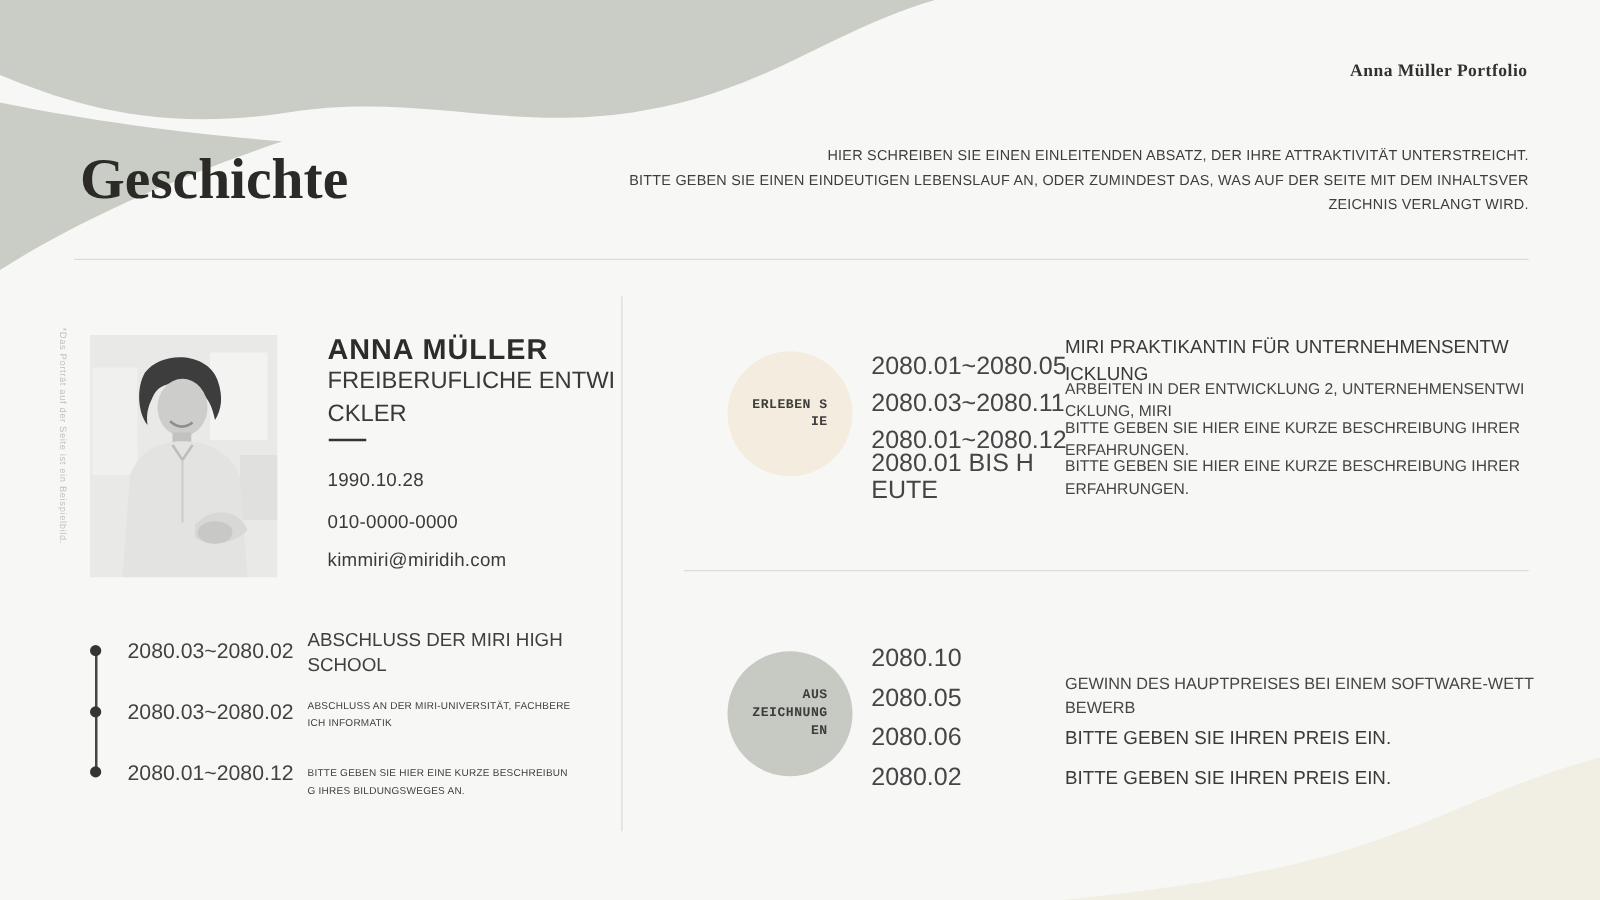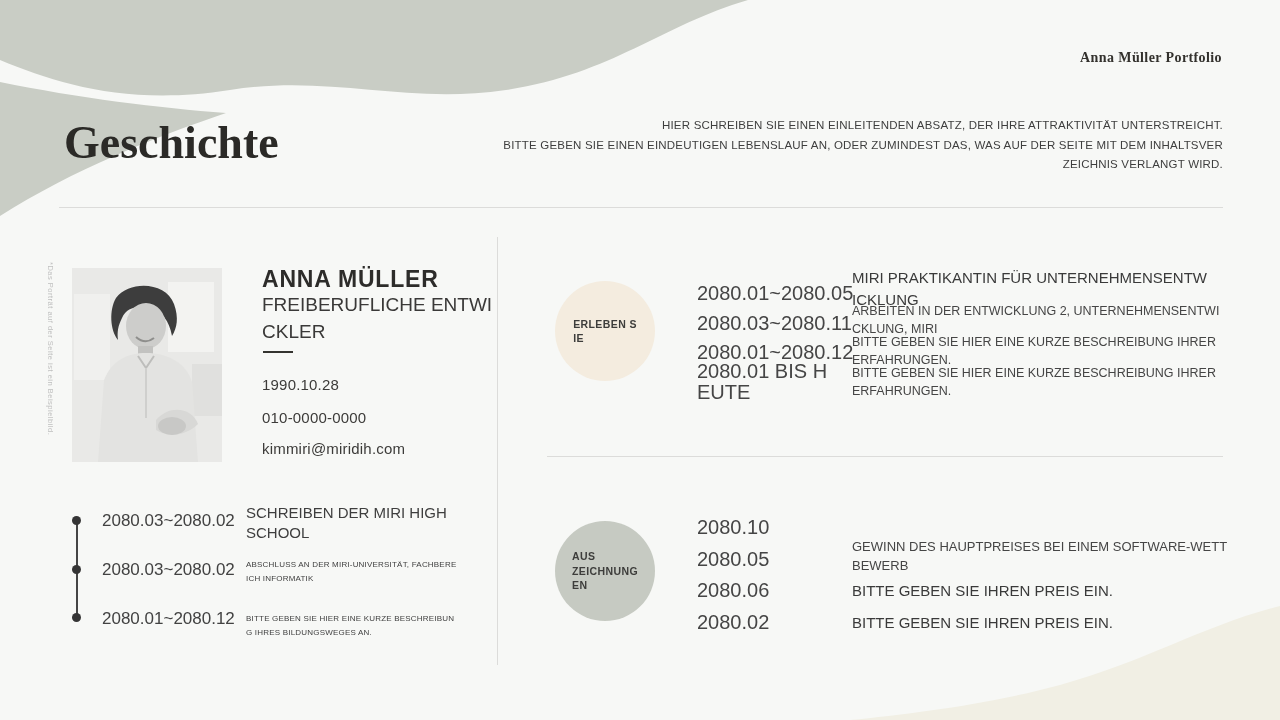--- a/index.html
+++ b/index.html
@@ -42,22 +42,22 @@
   .tl-dot{width:9px;height:9px;border-radius:50%;background:#353535;left:72px;}
   .d1{top:516px;}.d2{top:565px;}.d3{top:613px;}
   .edu-period{left:102px;font-size:17px;color:#424242;}
   .ep1{top:511px;}.ep2{top:560px;}.ep3{top:609px;}
   .edu-desc{left:246px;color:#3e3e3e;word-break:break-all;}
   .ed1{top:503px;width:206px;font-size:15px;line-height:20px;}
   .ed2{top:558px;width:212px;font-size:8px;line-height:13.5px;letter-spacing:.2px;}
   .ed3{top:612px;width:212px;font-size:8px;line-height:13.5px;letter-spacing:.2px;}
 
   
-  .badge{width:100px;height:100px;border-radius:50%;left:555px;display:flex;
-         align-items:center;justify-content:center;text-align:left;}
+  .badge{width:100px;height:100px;border-radius:50%;left:582px;display:flex;
+         align-items:center;justify-content:center;text-align:right;font-family:Liberation Mono, monospace;}
   .badge-exp{top:281px;background:#f4ecdf;}
   .badge-awd{top:521px;background:#c6cac2;}
   .badge .lbl{font-size:10.5px;font-weight:700;color:#3d3d3b;letter-spacing:.4px;line-height:14.5px;}
 
   
   .period{left:697px;font-size:20px;color:#454545;}
   .x1{top:282px;}.x2{top:312px;}.x3{top:341px;}
   .x4{top:361px;width:132px;word-break:break-all;line-height:21px;}
   .entry{left:852px;color:#454545;word-break:break-all;}
   .entry-title{font-size:15px;line-height:22px;color:#3a3a3a;}
@@ -120,21 +120,21 @@
   <div class="abs contact c2">010-0000-0000</div>
   <div class="abs contact c3">kimmiri@miridih.com</div>
 
   <div class="abs tl-line"></div>
   <div class="abs tl-dot d1"></div>
   <div class="abs tl-dot d2"></div>
   <div class="abs tl-dot d3"></div>
   <div class="abs edu-period ep1">2080.03~2080.02</div>
   <div class="abs edu-period ep2">2080.03~2080.02</div>
   <div class="abs edu-period ep3">2080.01~2080.12</div>
-  <div class="abs edu-desc ed1">SCHREIBEN DER MIRI HIGH SCHOOL</div>
+  <div class="abs edu-desc ed1">ABSCHLUSS DER MIRI HIGH SCHOOL</div>
   <div class="abs edu-desc ed2">ABSCHLUSS AN DER MIRI-UNIVERSITÄT, FACHBEREICH INFORMATIK</div>
   <div class="abs edu-desc ed3">BITTE GEBEN SIE HIER EINE KURZE BESCHREIBUNG IHRES BILDUNGSWEGES AN.</div>
 
   <div class="abs rule-v"></div>
 
   <div class="abs badge badge-exp">
     <div class="lbl">
       <div>ERLEBEN S</div>
       <div>IE</div>
     </div>

